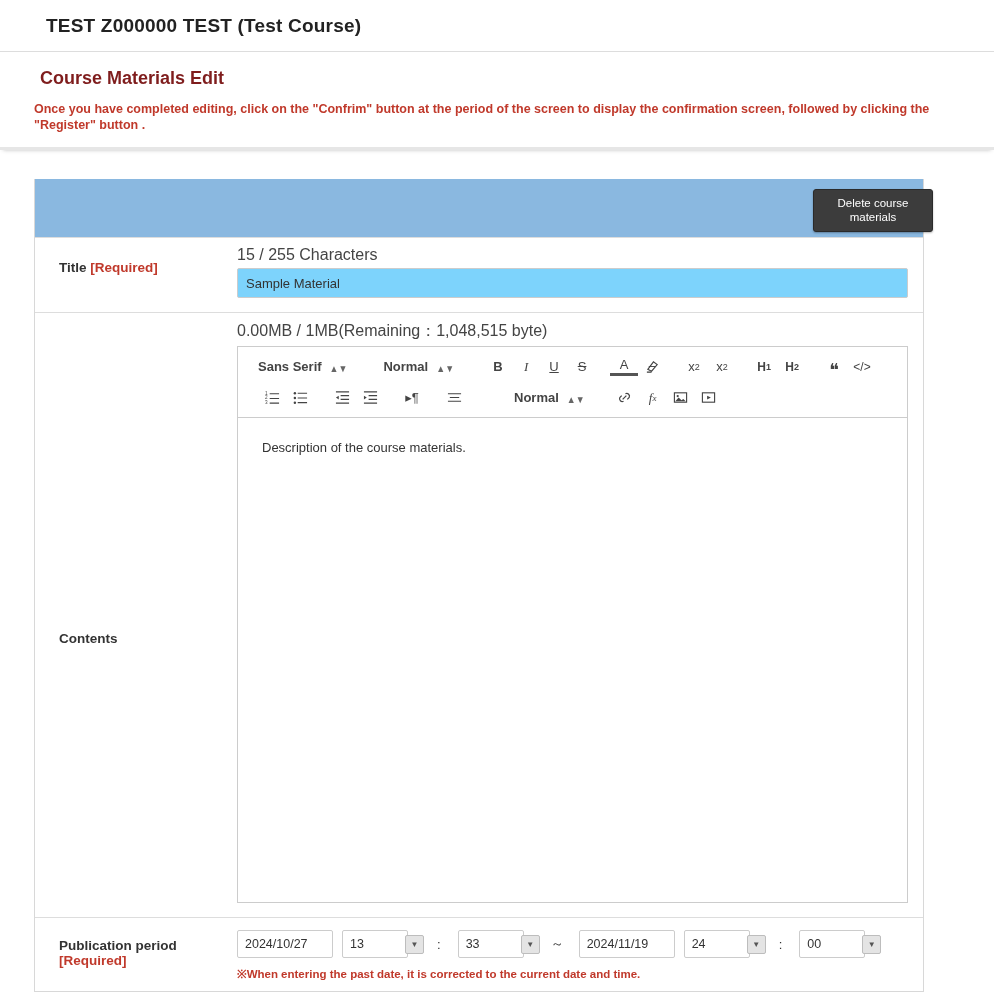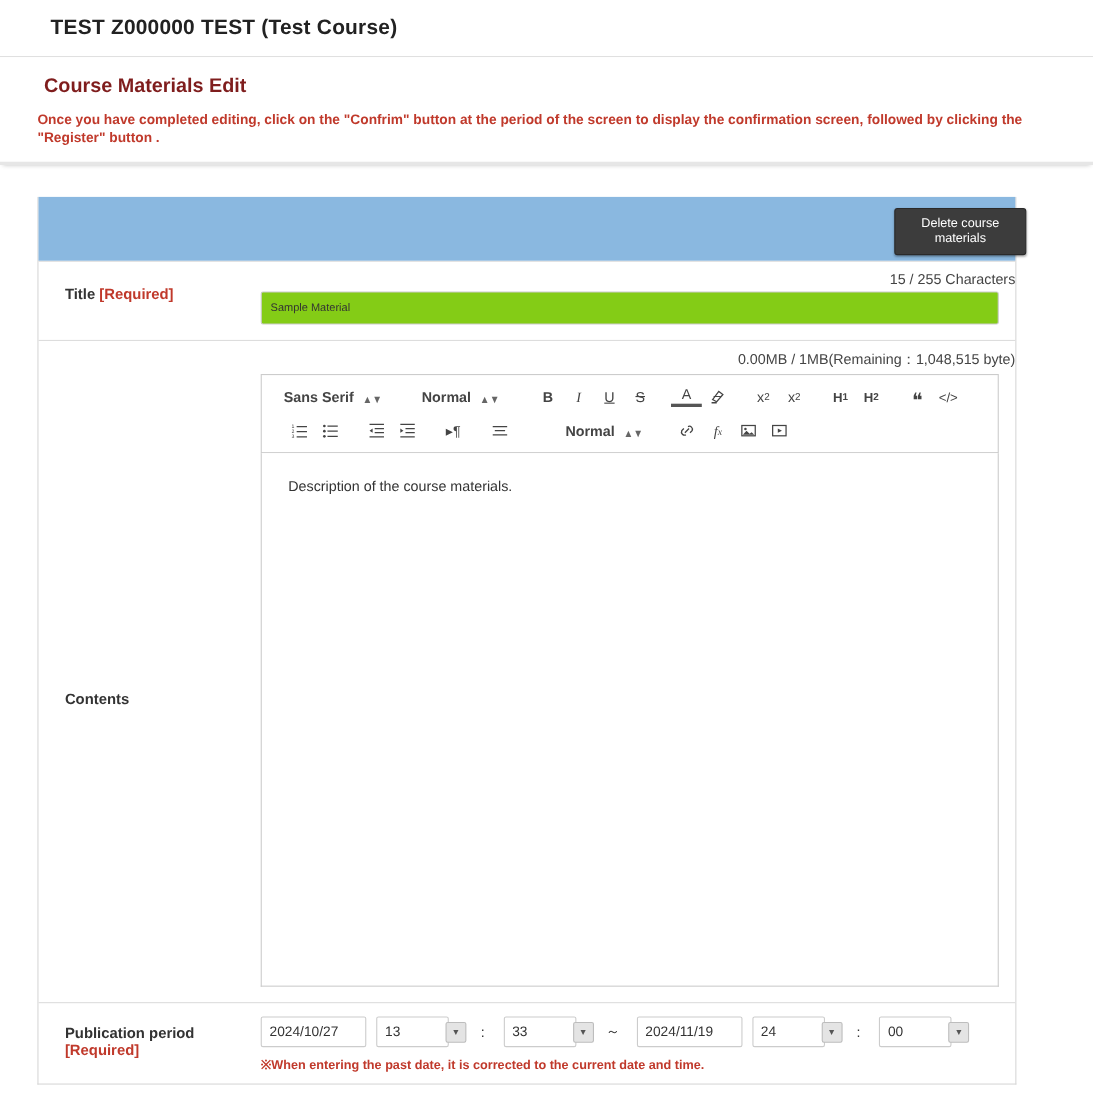--- a/index.html
+++ b/index.html
@@ -98,37 +98,37 @@
     font-weight: bold;
     color: #333333;
   }
   .row-label .req { color: #c0392b; }
   .row-body {
     flex: 1 1 auto;
     padding: 8px 0 14px 0;
     position: relative;
   }
   .counter {
-    text-align: right;
-    font-size: 13px;
+    text-align: left;
+    font-size: 16px;
     color: #444444;
     padding-right: 0px;
     margin-bottom: 4px;
   }
   .text-input {
     width: 671px;
     height: 30px;
     border: 1px solid #cccccc;
     border-radius: 2px;
     padding: 4px 8px;
-    font-size: 10px;
+    font-size: 13px;
     color: #333333;
     font-family: "Liberation Sans", sans-serif;
     outline: none;
-    background: #84cc16;
+    background: #7dd3fc;
   }
 
   
   .editor-wrap { width: 671px; }
   .editor-toolbar {
     border: 1px solid #cccccc;
     background: #ffffff;
     padding: 4px 6px 4px 10px;
   }
   .tb-line {

